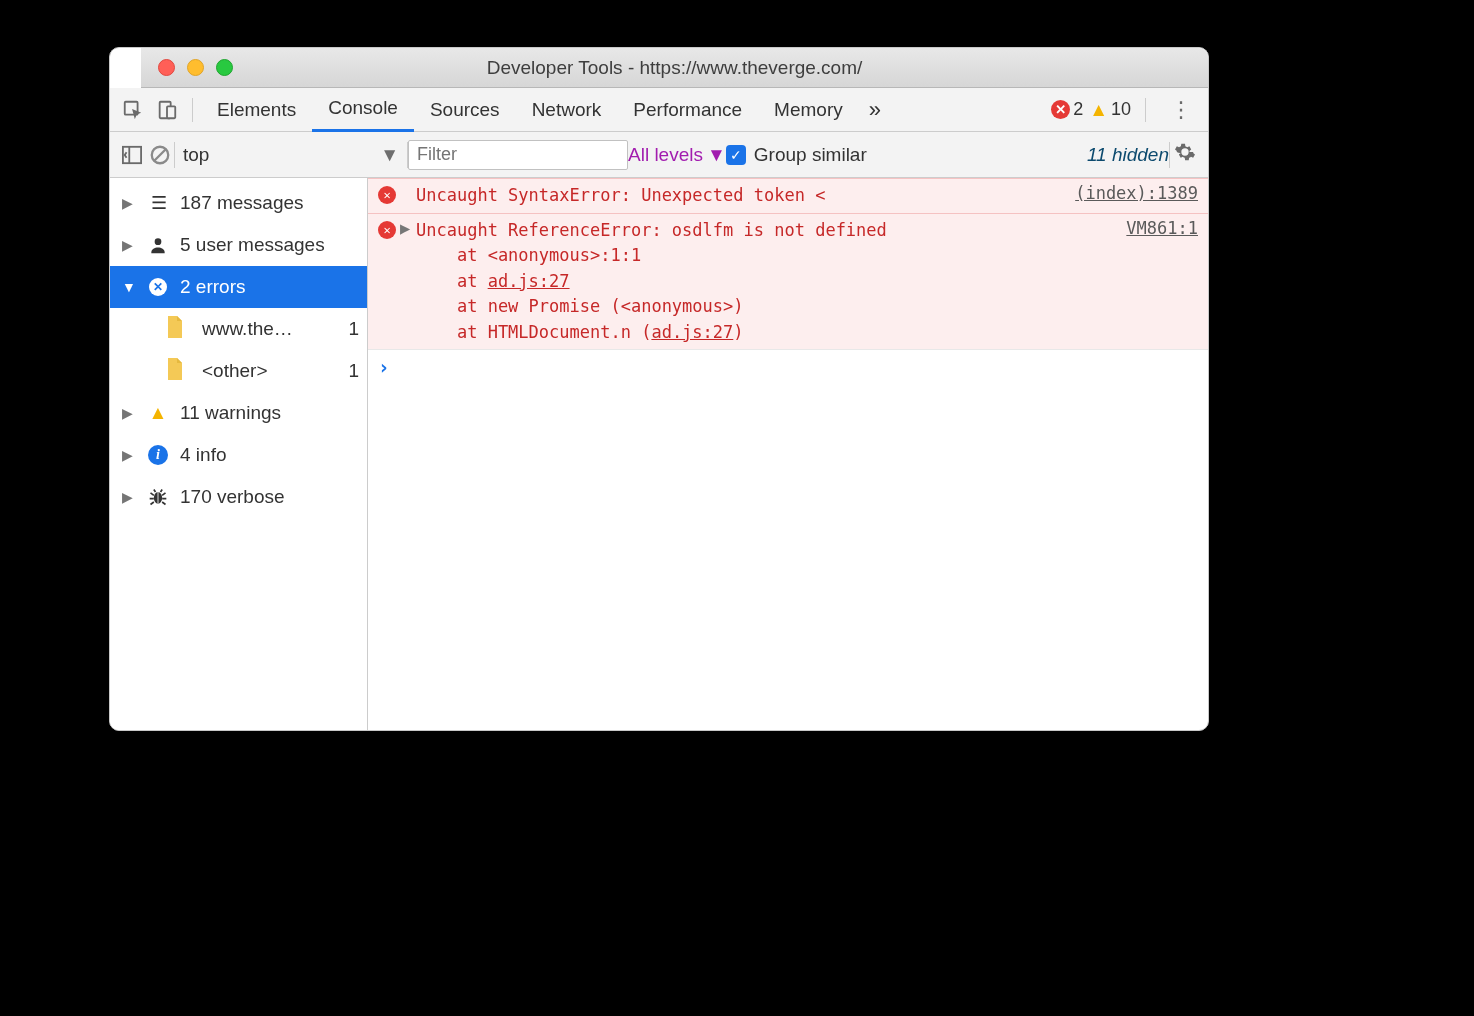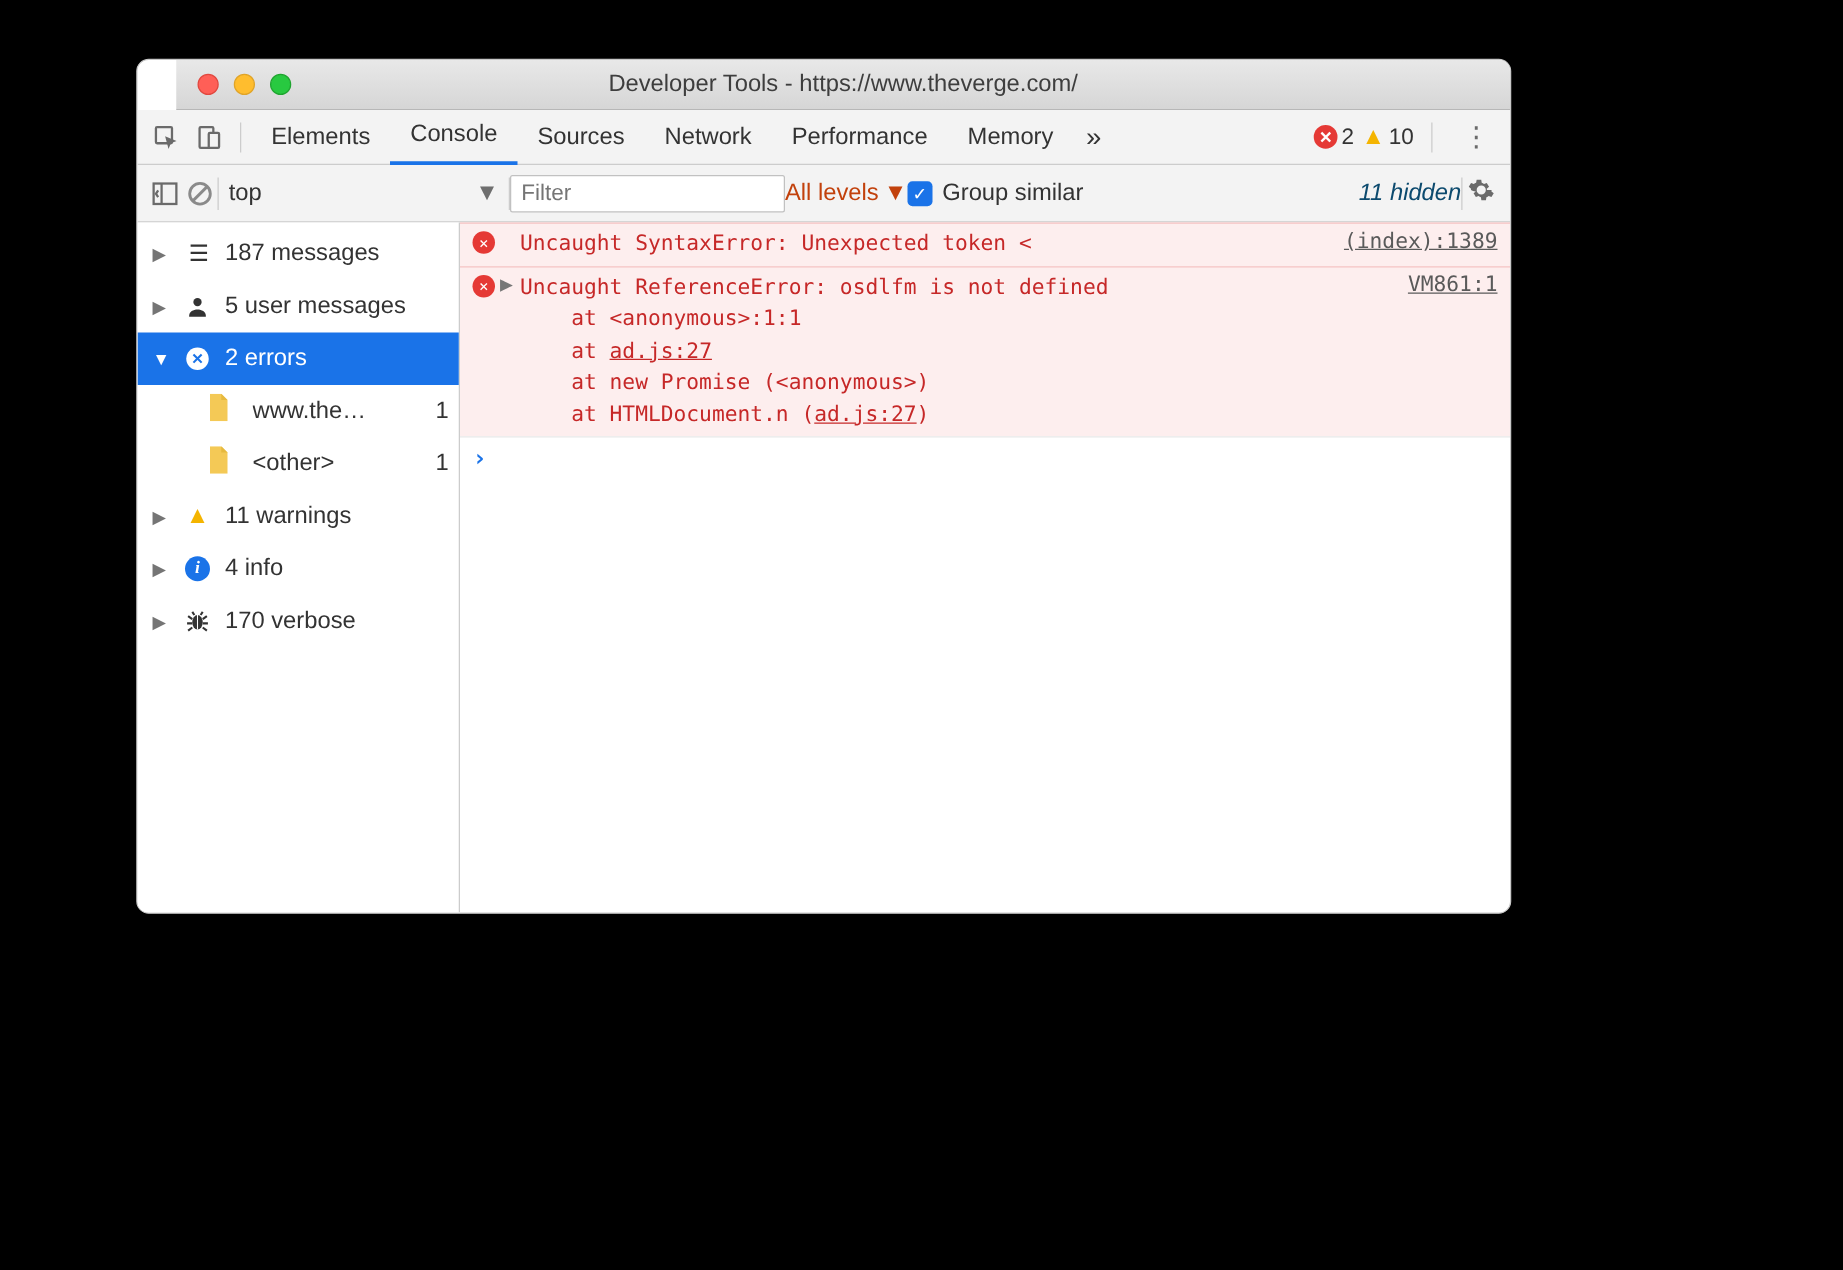--- a/index.html
+++ b/index.html
@@ -63,21 +63,21 @@
   .toolbar{
     height:46px;background:#f3f3f3;border-bottom:1px solid #ccc;
     display:flex;align-items:center;padding:0 8px;font-size:19px;color:#333;
   }
   .tool-ic{color:#6e6e6e;display:flex;align-items:center;justify-content:center;width:28px;}
   .context-sel{display:flex;align-items:center;gap:1px;border:none;color:#333; width:232px; justify-content:space-between; padding:0 8px;}
   .context-sel .dd{color:#6e6e6e;}
   .filter-input{
     height:30px;width:220px;border:1px solid #c1c1c1;border-radius:2px;padding:0 8px;font-size:18px;color:#404040;background:#fff;
   }
-  .levels{color:#c2410c;display:flex;align-items:center;gap:4px;}
+  .levels{color:#a21caf;display:flex;align-items:center;gap:4px;}
   .chk{display:flex;align-items:center;gap:8px;}
   .chkbox{width:20px;height:20px;border-radius:4px;background:#1a73e8;display:flex;align-items:center;justify-content:center;color:#fff;font-size:14px;}
   .hidden-count{color:#0c4a6e; margin-left:auto;font-style:italic;}
   .gear{color:#6a6a6a;font-size:21px;padding:0 4px;}
   .vdiv{width:1px;height:26px;background:#ccc;}
   
   .main {display:flex; height:552px;}
   .sidebar {width:258px;border-right:1px solid #ccc;background:#fff;padding-top:4px;}
   .sb-row{display:flex;align-items:center;height:42px;padding:0 8px 0 12px;gap:10px;color:#333;font-size:19px;}
   .sb-row .arrow{color:#757575;width:14px;font-size:14px;}

